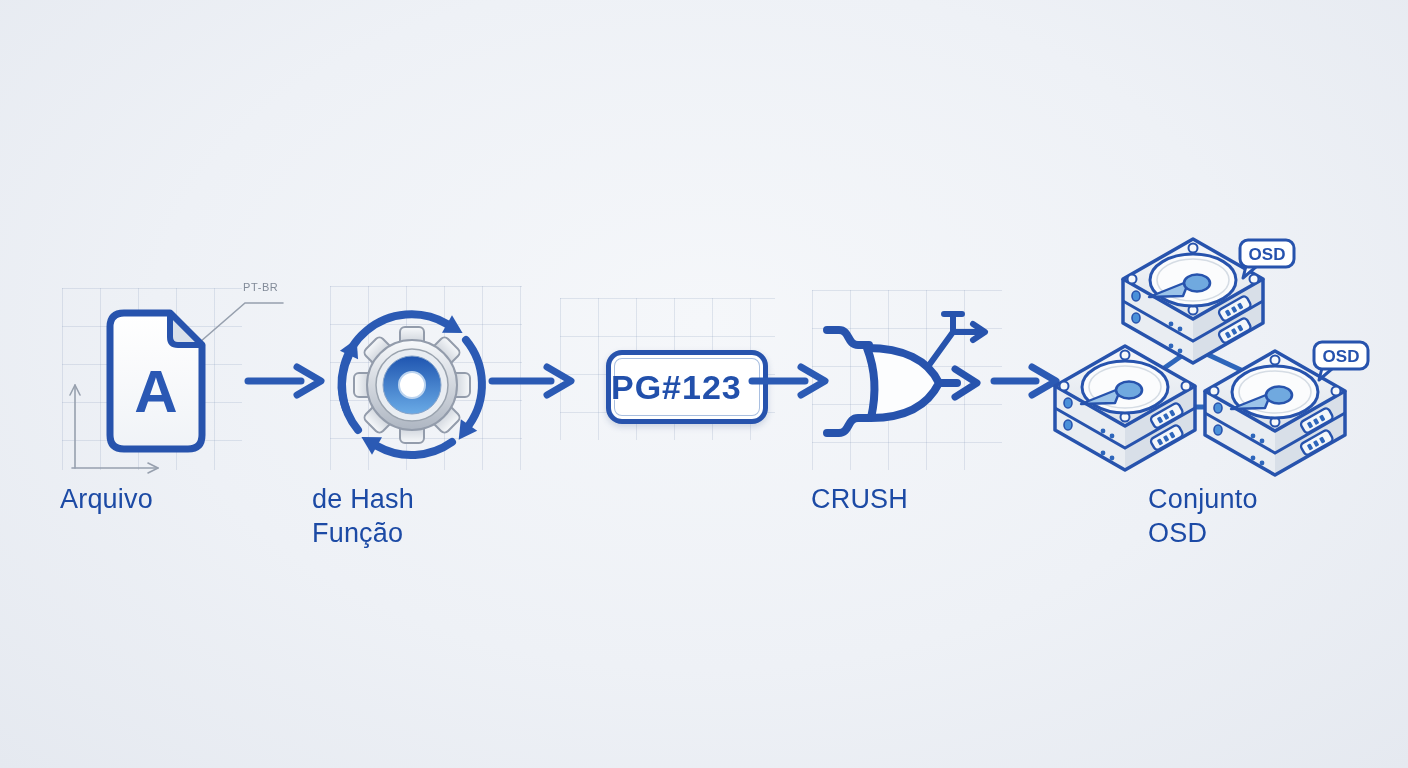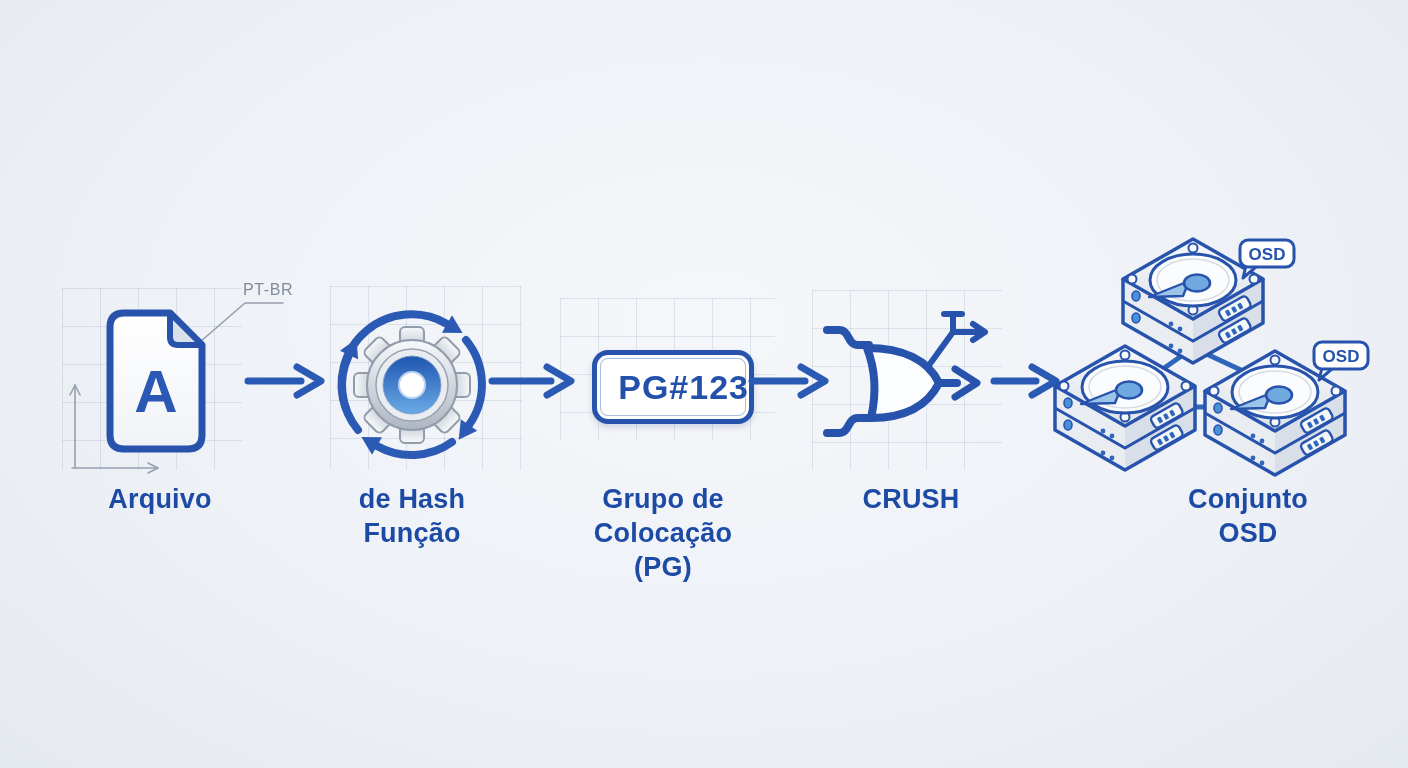--- a/index.html
+++ b/index.html
@@ -14,35 +14,35 @@
   }
   .grid{
     position:absolute;
     background-image:
       linear-gradient(to right, rgba(125,145,180,.20) 1px, transparent 1px),
       linear-gradient(to bottom, rgba(125,145,180,.20) 1px, transparent 1px);
     background-size:38px 38px;
   }
   .abs{position:absolute;}
   .label{
-    position:absolute;text-align:center;
-    font-weight:700;font-size:27px;line-height:34px;
+    position:absolute;
+    font-weight:400;font-size:27px;line-height:34px;
     color:#1c4aa5;letter-spacing:.2px;
   }
   .annotation{
-    position:absolute;font-size:16px;font-weight:400;
+    position:absolute;font-size:11px;font-weight:400;
     color:#828b99;letter-spacing:.6px;
   }
   .pg-box{
-    position:absolute;left:592px;top:350px;width:152px;height:64px;
+    position:absolute;left:606px;top:350px;width:152px;height:64px;
     border:5px solid #2753ad;border-radius:16px;background:#ffffff;
     box-shadow:0 3px 6px rgba(70,95,145,.22),
                inset 0 0 0 3px #ffffff,
                inset 0 0 0 4px #a9bfe0;
-    display:flex;align-items:center;justify-content:flex-end;
+    display:flex;align-items:center;justify-content:flex-start;
   }
   .pg-text{
     font-weight:700;font-size:34px;color:#2250ab;letter-spacing:1px;
     text-shadow:0 1px 1px rgba(255,255,255,.9);
   }
   svg{display:block;overflow:visible;}
   svg text{font-family:"Liberation Sans",sans-serif;}
 </style>
 </head>
 <body>
@@ -249,25 +249,20 @@
     </g>
   </svg>
 
   <div class="label" style="left:60px;top:482px;width:200px;">
     <div>Arquivo</div>
   </div>
   <div class="label" style="left:312px;top:482px;width:200px;">
     <div>de Hash</div>
     <div>Função</div>
   </div>
-  <div class="label" style="left:553px;top:482px;width:220px;">
-    <div>Grupo de</div>
-    <div>Colocação</div>
-    <div>(PG)</div>
-  </div>
   <div class="label" style="left:811px;top:482px;width:200px;">
     <div>CRUSH</div>
   </div>
   <div class="label" style="left:1148px;top:482px;width:200px;">
     <div>Conjunto</div>
     <div>OSD</div>
   </div>
 
 </div>
 

